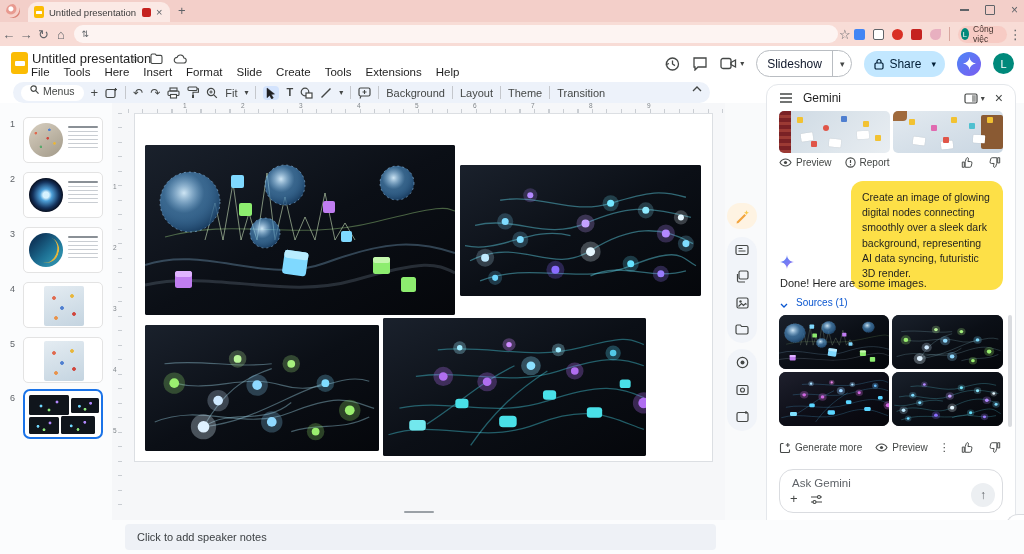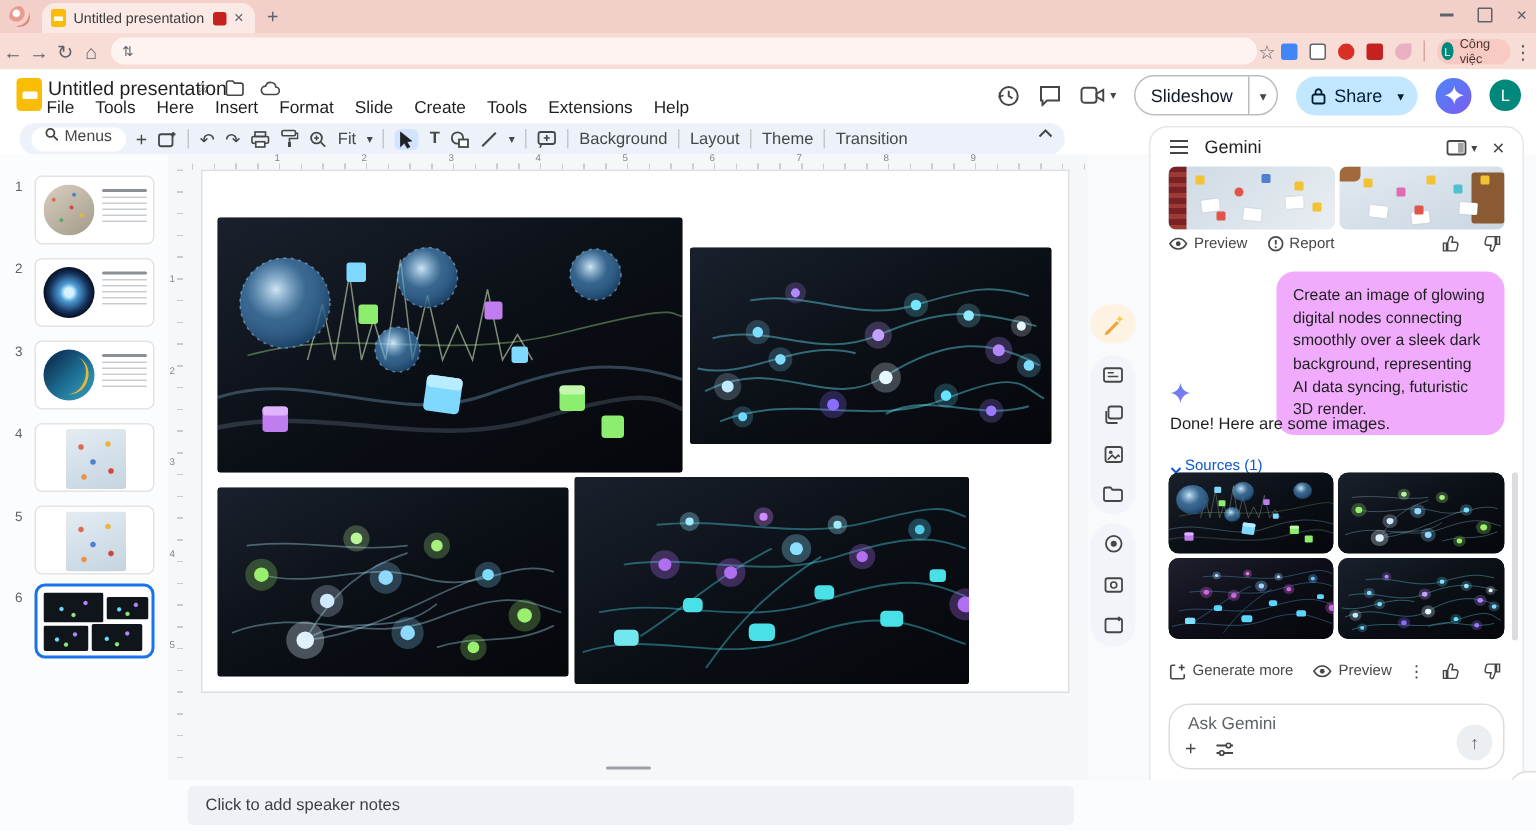--- a/index.html
+++ b/index.html
@@ -133,24 +133,24 @@
   .gem-title{font-size:12px;color:#1f1f1f;flex:1}
   .res-imgs{position:absolute;left:12px;top:26px;width:224px;height:42px;display:flex;gap:3px}
   .cart{border-radius:5px;position:relative;overflow:hidden;flex:1}
   .cartA{background:linear-gradient(135deg,#cdd9e3,#e9eef2)}
   .cartB{background:linear-gradient(160deg,#e3eaf0,#c9d6e2)}
   .note{position:absolute;width:6px;height:6px;border-radius:1px}
   .paper{position:absolute;width:12px;height:8px;background:#fff;border-radius:1px;box-shadow:0 0 1px rgba(0,0,0,.2)}
   .actions{position:absolute;display:flex;align-items:center;gap:5px;font-size:10px;color:#444746}
   .act{display:flex;align-items:center;gap:4px}
   .thumbs{position:absolute;display:flex;gap:14px}
-  .bubble{position:absolute;right:12px;top:96px;width:152px;background:#f0abfc;border-radius:12px;
+  .bubble{position:absolute;right:12px;top:96px;width:152px;background:#fde047;border-radius:12px;
           padding:9px 11px;font-size:10.5px;line-height:1.45;color:#1f1f1f;box-sizing:border-box}
   .resp-text{position:absolute;left:13px;top:192px;font-size:11px;color:#1f1f1f}
-  .sources{position:absolute;left:13px;top:220px;display:flex;align-items:flex-end;gap:2px;font-size:10px;color:#0b57d0;font-weight:500}
+  .sources{position:absolute;left:13px;top:212px;display:flex;align-items:flex-end;gap:8px;font-size:10px;color:#0b57d0;font-weight:500}
   .gem-grid{position:absolute;left:12px;top:230px;width:224px;display:grid;grid-template-columns:110px 111px;grid-auto-rows:54px;gap:3px}
   .gcell{border-radius:7px;overflow:hidden;background:#0a0e15}
   .gcell svg{width:100%;height:100%}
   .scrollbar{position:absolute;right:3px;top:230px;width:4px;height:112px;background:#dadce0;border-radius:2px}
   .ask-box{position:absolute;left:12px;top:384px;width:224px;height:44px;border:1px solid #dadce0;border-radius:14px;box-sizing:border-box}
   .ask-input{position:absolute;left:12px;top:7px;width:170px;border:none;outline:none;font-size:11.5px;color:#5f6368;
              font-family:"Liberation Sans",sans-serif;background:transparent;padding:0}
   .ask-input::placeholder{color:#5f6368}
   .ask-icons{position:absolute;left:10px;bottom:6px;display:flex;gap:12px;color:#444746;font-size:13px}
   .send-btn{position:absolute;right:7px;bottom:5px;width:24px;height:24px;border-radius:50%;background:#eceff2;

